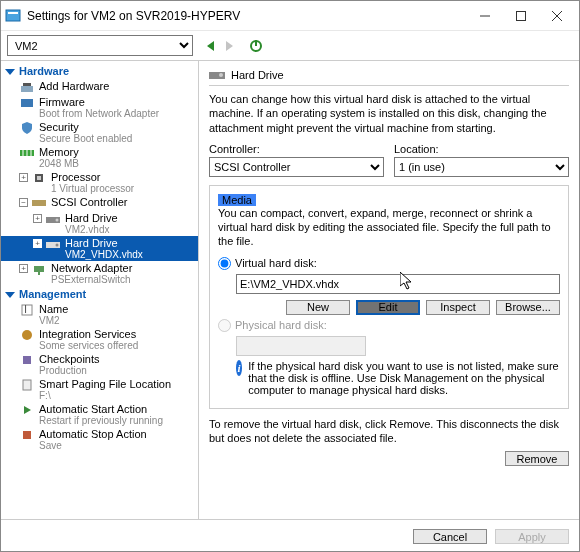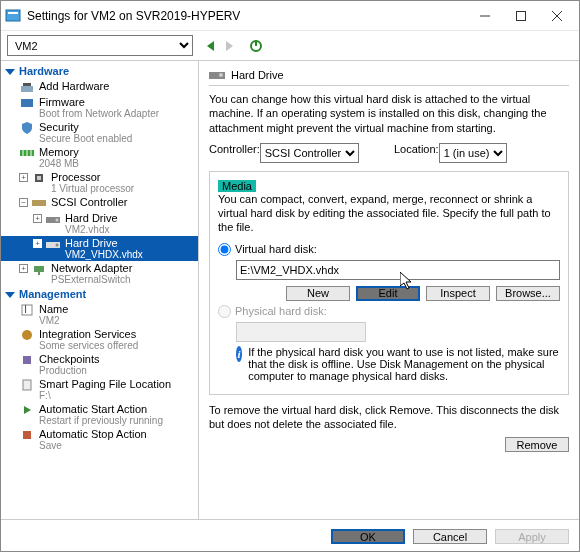--- a/index.html
+++ b/index.html
@@ -26,26 +26,26 @@
 .tree-item .txt { display: flex; flex-direction: column; }
 .tree-item .lbl { color: #000; }
 .tree-item .sub { color: #888; font-size: 10px; }
 .tree-item.selected { background: #0a5ab0; color: #fff; }
 .tree-item.selected .lbl, .tree-item.selected .sub { color: #fff; }
 
 .detail { flex: 1; padding: 6px 10px; overflow-y: auto; }
 .det-h { display: flex; align-items: center; gap: 6px; border-bottom: 1px solid #ccc; padding: 2px 0 4px 0; margin-bottom: 6px; }
 .desc { margin-bottom: 8px; line-height: 1.3; }
 .row { display: flex; gap: 10px; margin-bottom: 4px; }
-.col { flex: 1; display: flex; }
+.col { flex: 1; display: flex; flex-direction: column; }
 .col label { margin-bottom: 2px; }
 .col select { height: 20px; border: 1px solid #777; background: #fff; font-size: 11px; }
 
 .group { border: 1px solid #ccc; padding: 8px; margin: 8px 0; }
-.group-t { margin-top: -14px; background: #14b8a6; display: inline-block; padding: 0 4px; }
+.group-t { margin-top: -14px; background: #3b82f6; display: inline-block; padding: 0 4px; }
 .radio-row { display: flex; align-items: center; gap: 4px; margin: 4px 0; }
 .radio-row.disabled { color: #999; }
 .pathinput { width: 100%; height: 20px; border: 1px solid #777; padding: 0 3px; margin-left: 18px; width: calc(100% - 18px); }
 .btnrow { display: flex; gap: 6px; justify-content: flex-end; margin: 6px 0 2px 0; padding-left:18px;}
 .btn { min-width: 64px; height: 15px; border: 1px solid #888; background: #e9e9e9; font-size: 11px; cursor: default; display:inline-flex; align-items:center; justify-content:center;}
 .btn.primary { border-color: #0a5ab0; background: #737373; box-shadow: 0 0 0 1px #0a5ab0 inset; }
 .btn.disabled { color: #aaa; border-color:#ccc;}
 .diss { background: #f0f0f0; border: 1px solid #ccc; height: 20px; width: 130px; margin-left: 18px; }
 
 .info { display: flex; gap: 6px; margin: 4px 0 4px 18px; }
@@ -373,20 +373,19 @@
     </div>
 
     <div class="removep">To remove the virtual hard disk, click Remove. This disconnects the disk but does not delete the associated file.</div>
     <div class="rmrow">
       <button class="btn">Remove</button>
     </div>
   </div>
 </div>
 
 <div class="footer">
-  <button class="btn primary" style="min-width:74px;">OK</button>
   <button class="btn">Cancel</button>
   <button class="btn disabled">Apply</button>
 </div>
 
 <svg class="cursor" width="16" height="20">
     <polygon points="0,0 0,14 4,11 7,17 9,16 6,10 11,10" fill="#fff" stroke="#000"></polygon>
   </svg>
 
 </body></html>

